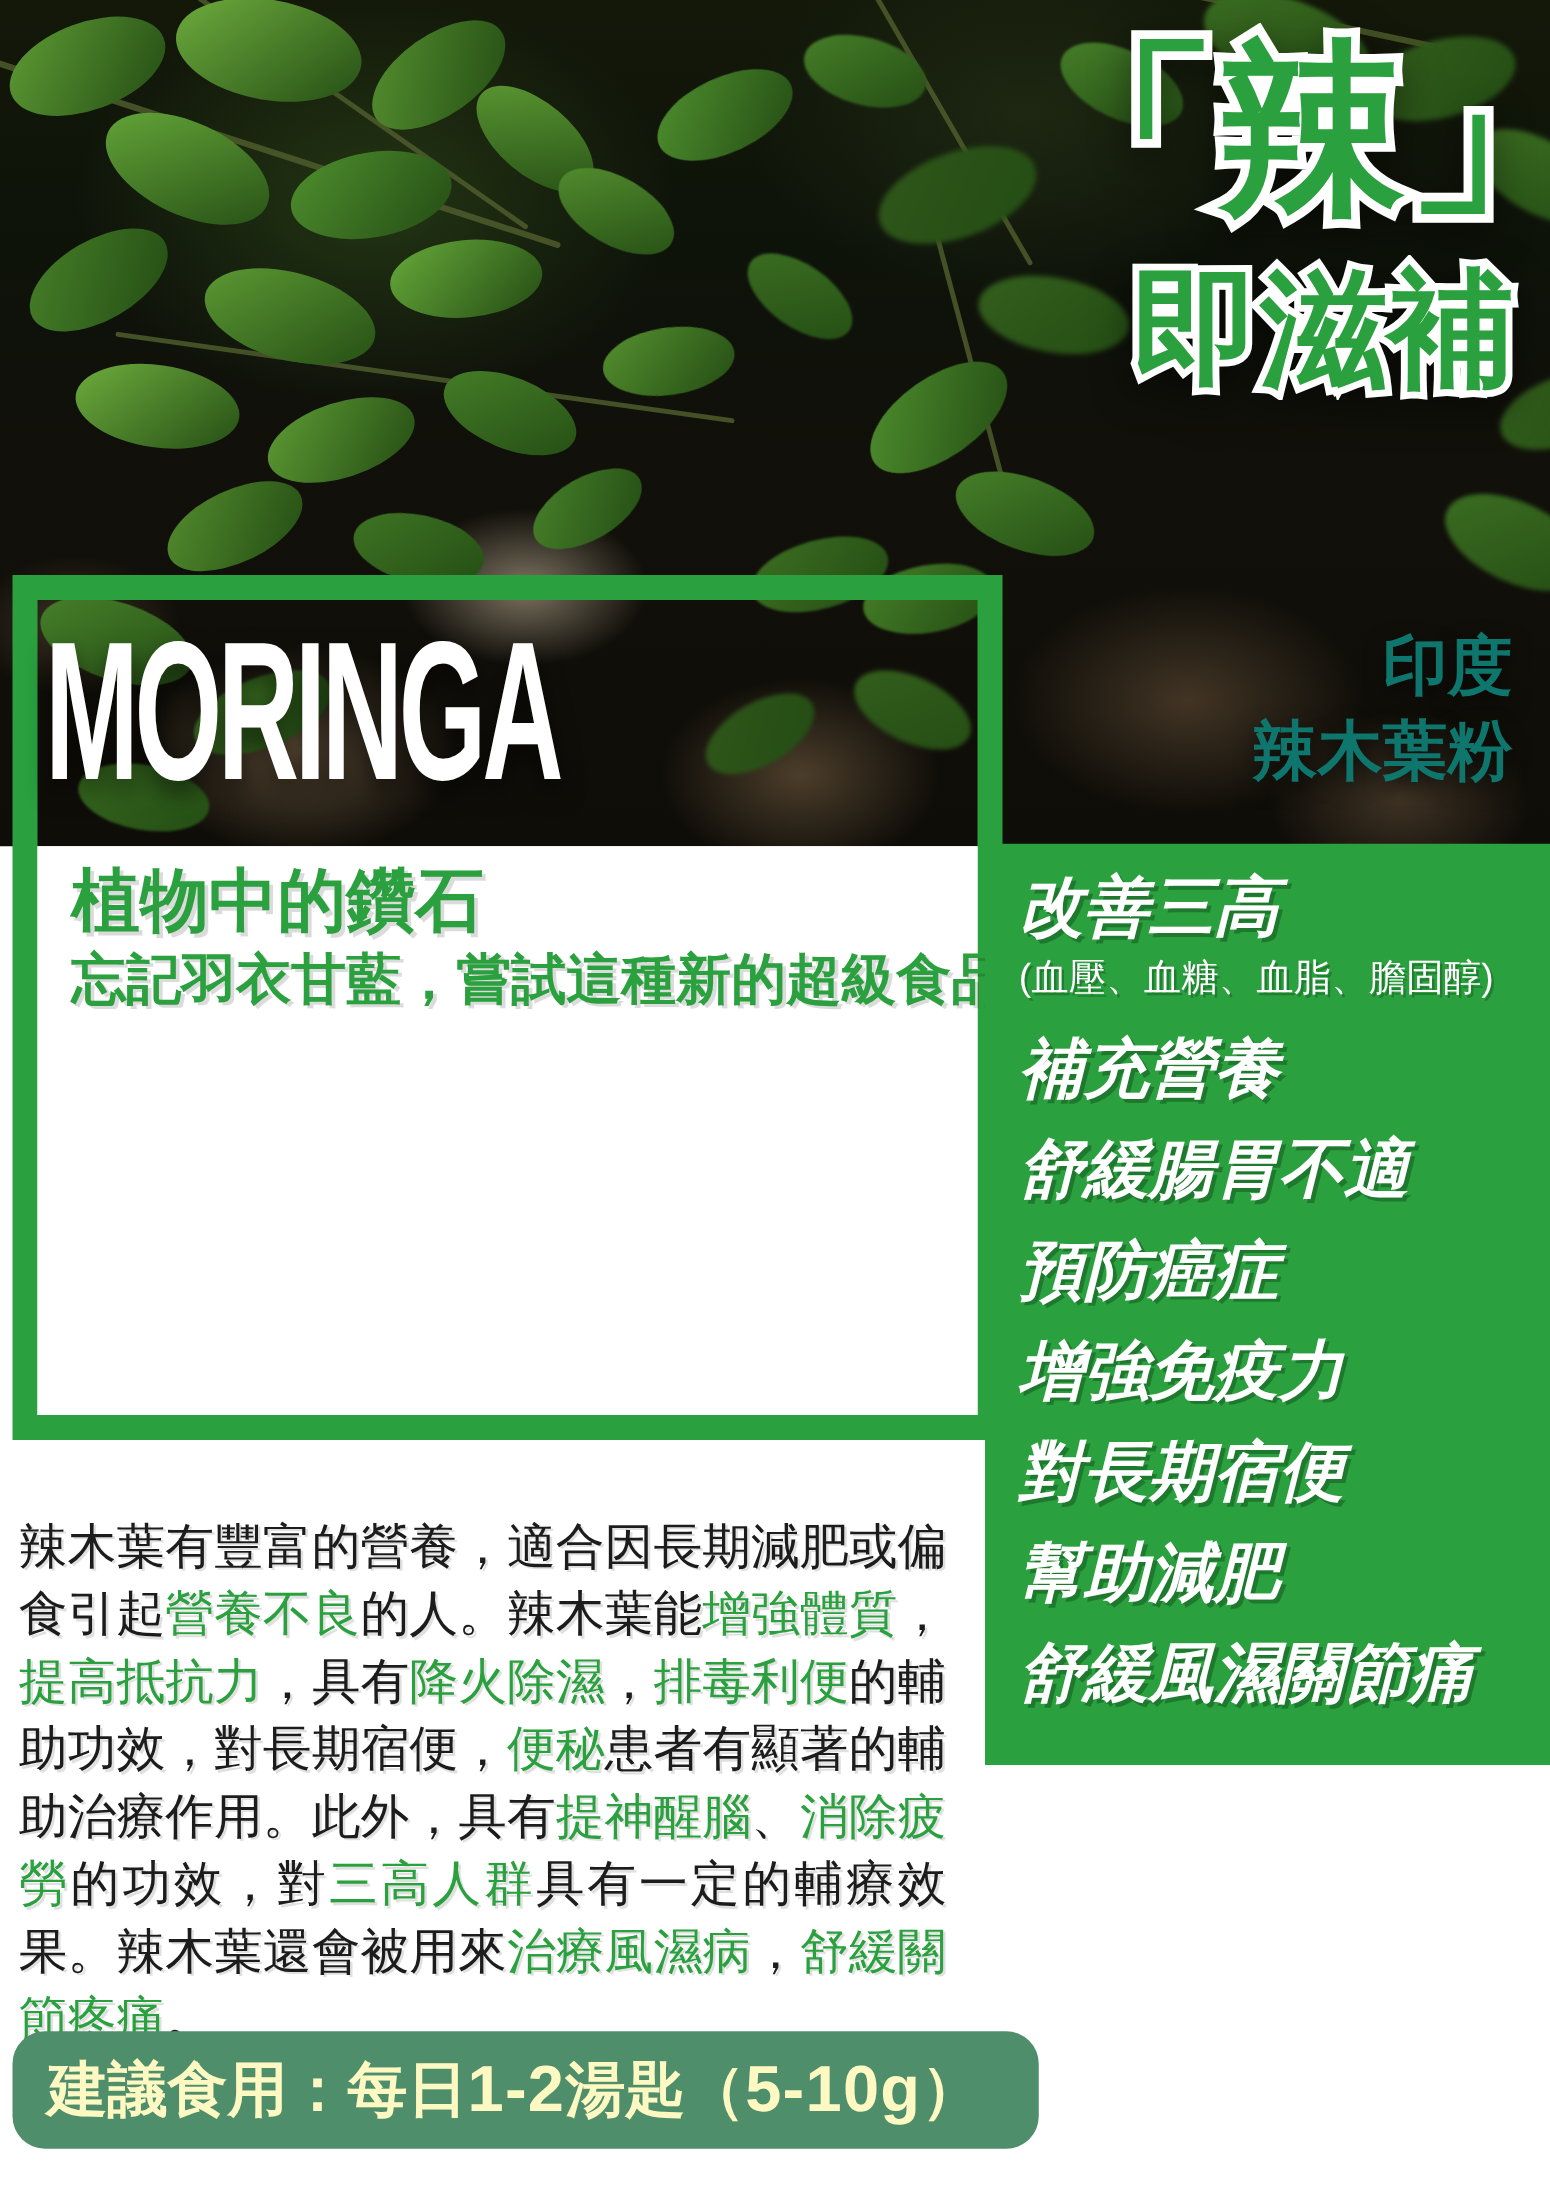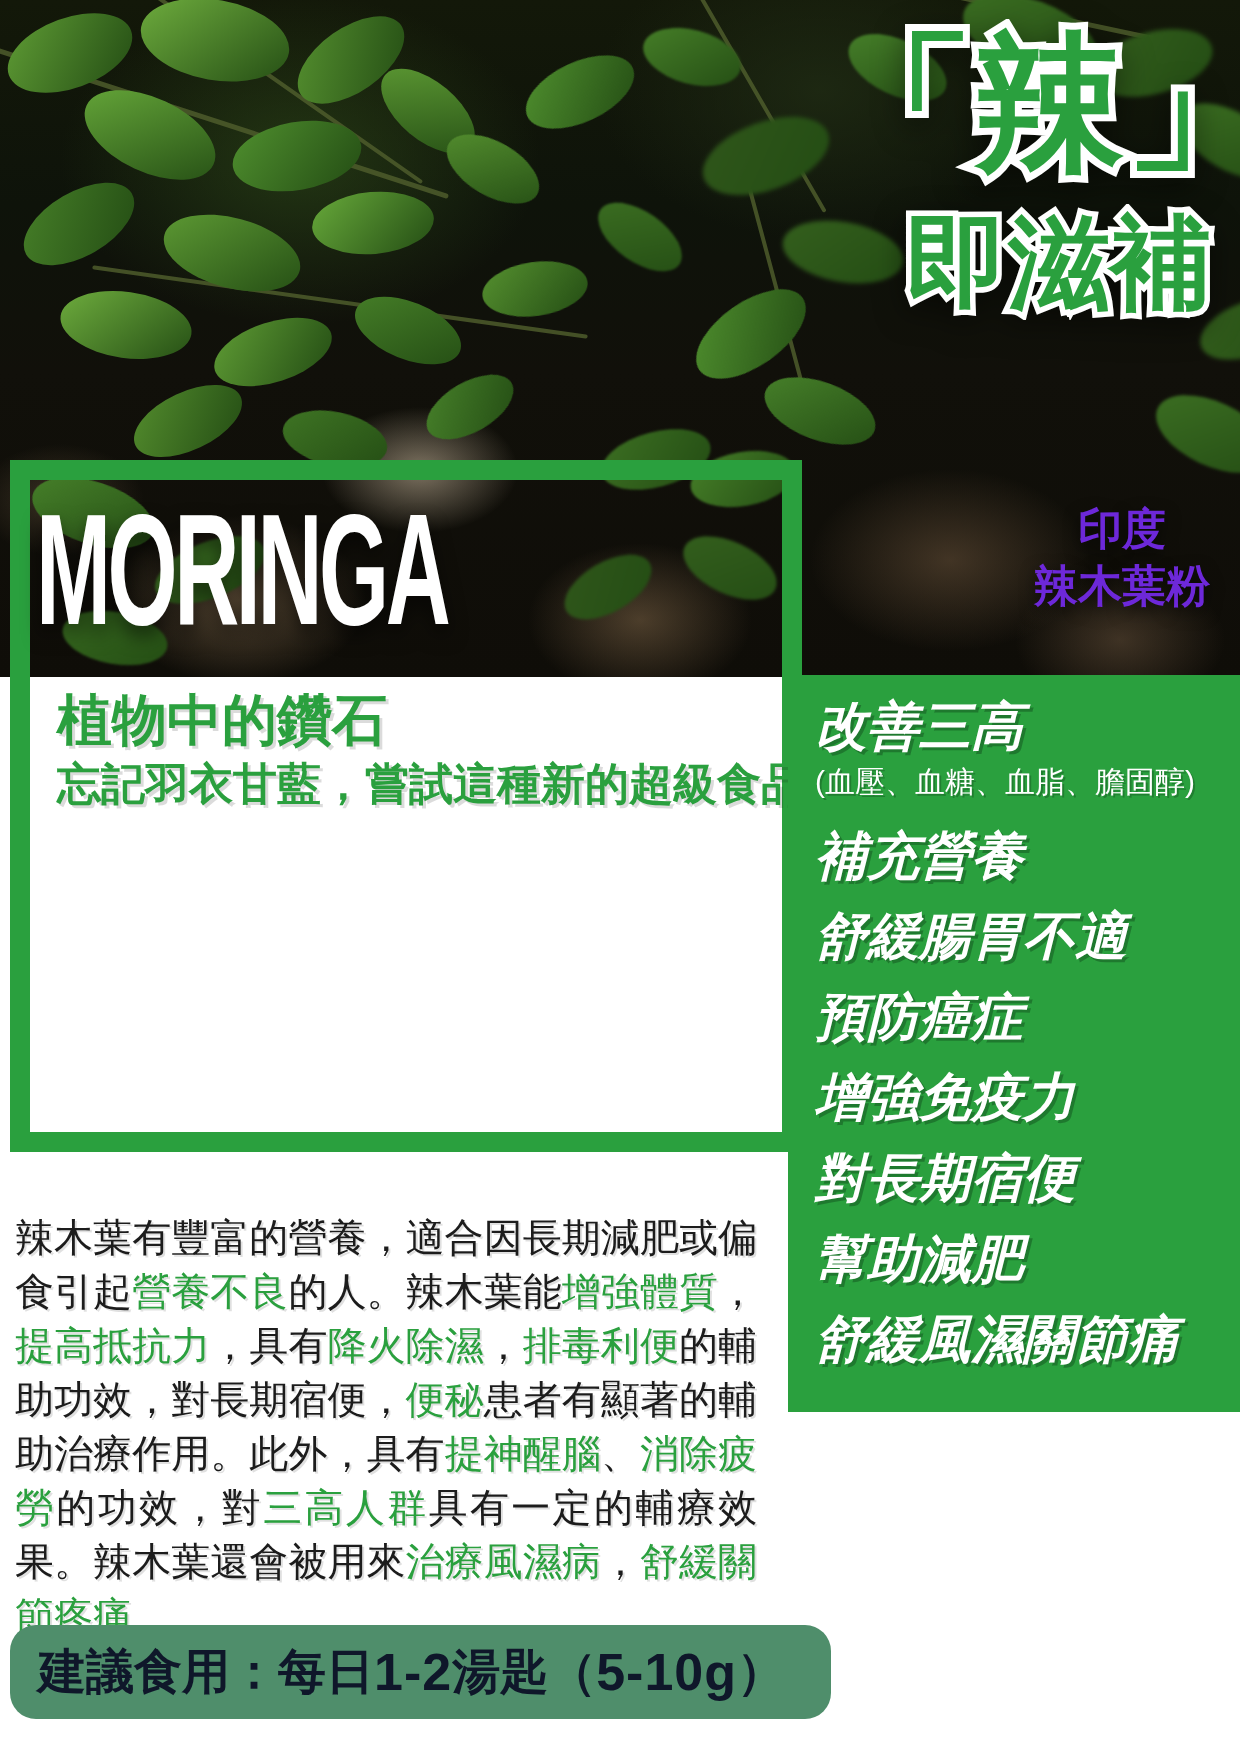--- a/index.html
+++ b/index.html
@@ -62,22 +62,22 @@
   .box-intro{
     margin:8px 0 0 0;font-size:34px;line-height:57px;color:var(--ink);
     text-shadow:2px 2px 0 rgba(0,0,0,.12);text-align:justify;
   }
   .box-tagline{
     margin:6px 0 0 0;font-size:44px;font-weight:bold;color:var(--green);
     line-height:1.2;white-space:nowrap;text-shadow:3px 3px 0 rgba(0,0,0,.14);
   }
   
   .product-name{
-    position:absolute;right:30px;top:500px;z-index:5;text-align:center;
-    color:#6d28d9;font-weight:bold;font-size:44px;line-height:1.3;
+    position:absolute;right:30px;top:500px;z-index:5;text-align:right;
+    color:#0f766e;font-weight:bold;font-size:52px;line-height:1.3;
     text-shadow:0 6px 16px rgba(0,0,0,.55);
   }
   
   .benefits-panel{
     position:absolute;left:788px;top:675px;width:452px;height:737px;
     background:var(--green);z-index:4;box-sizing:border-box;
     padding:24px 10px 0 27px;display:flex;flex-direction:column;gap:26px;
   }
   .benefit{color:#fff;}
   .benefit-label{
@@ -94,21 +94,21 @@
     position:absolute;left:15px;top:1172px;width:742px;z-index:3;
     font-size:39px;line-height:54px;color:var(--ink);
     text-shadow:2px 2px 0 rgba(0,0,0,.12);text-align:justify;
   }
   .description .hl{color:var(--green);}
   
   .dosage-bar{
     position:absolute;left:10px;top:1625px;width:821px;height:94px;
     background:var(--sage);border-radius:26px;z-index:3;
     display:flex;align-items:center;padding-left:28px;box-sizing:border-box;
-    color:#0f172a;font-size:48px;font-weight:bold;white-space:nowrap;
+    color:#fef9c3;font-size:48px;font-weight:bold;white-space:nowrap;
   }
   .dosage-bar .num{font-weight:bold;font-size:52px;letter-spacing:1px;}
 </style>
 </head>
 <body style="--green: #2aa03e; --sage: #4f8e6b;">
 
 <div class="photo">
   <div id="leaves">
       <div class="stem" style="left: -20px; top: 120px; width: 480px; height: 5px; transform: rotate(18deg);"></div>
       <div class="stem" style="left: 40px; top: 60px; width: 420px; height: 4px; transform: rotate(35deg);"></div>

